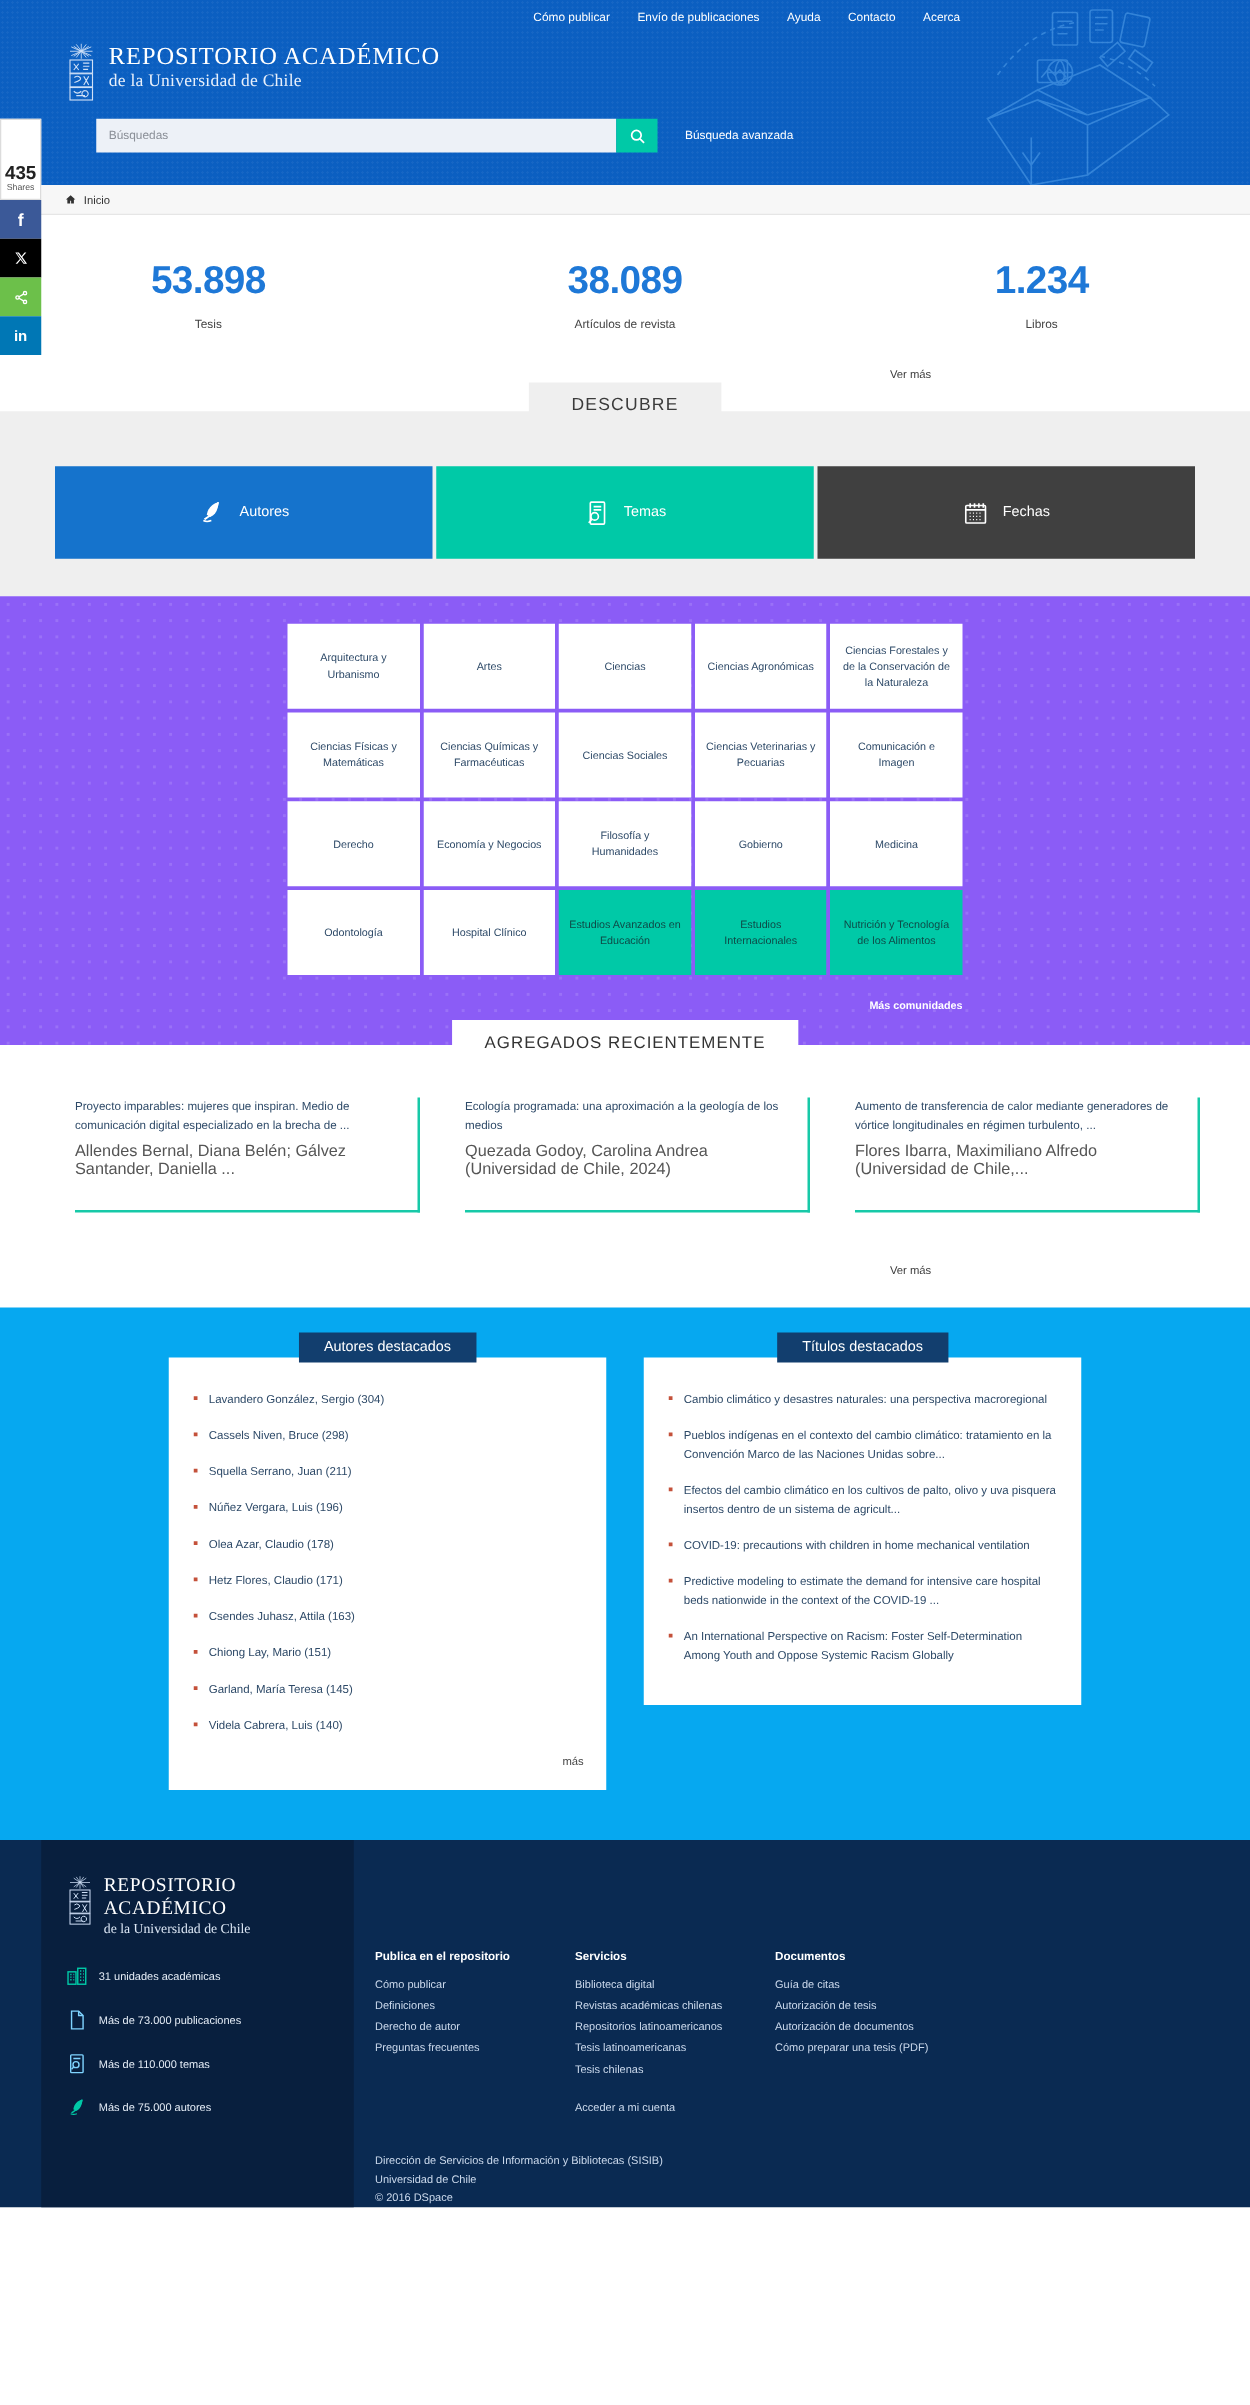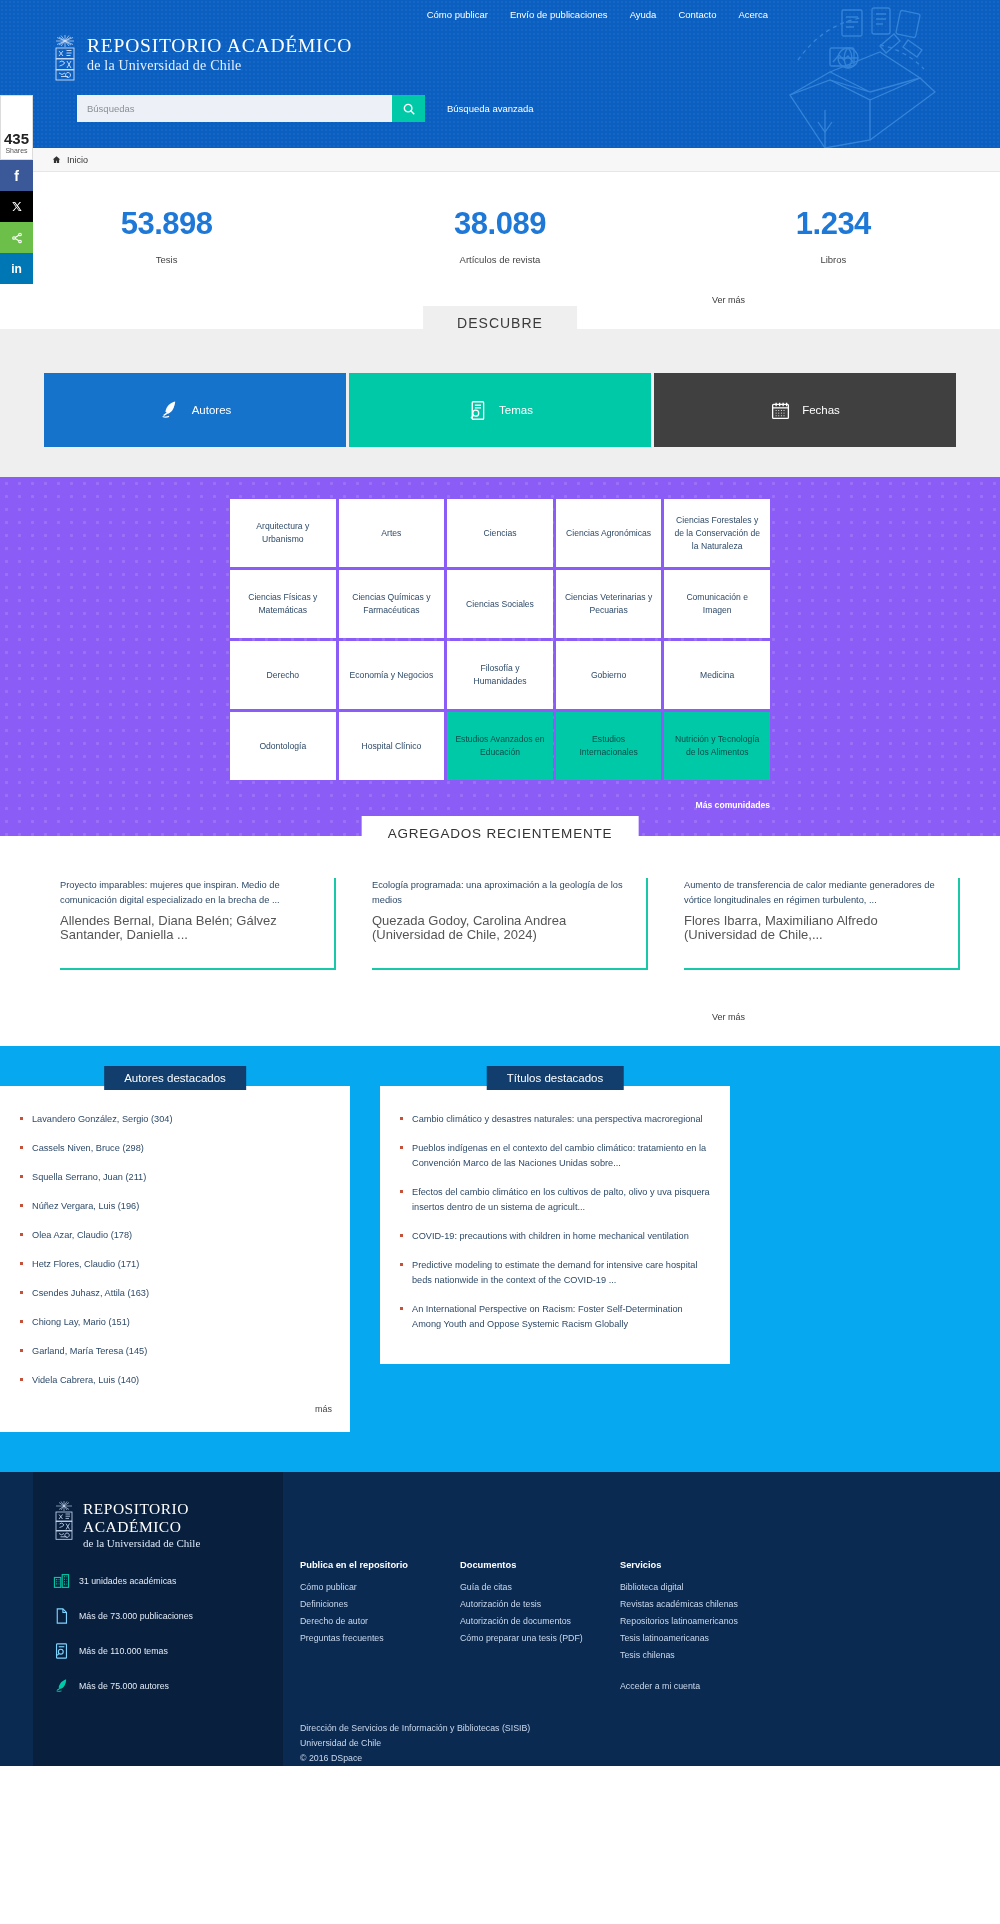--- a/index.html
+++ b/index.html
@@ -58,21 +58,21 @@
   }
   .logo-text .l2 {
     color: #e8f0fb; font-size: 14px; letter-spacing: 0.2px;
     font-family: "Liberation Serif", serif; line-height: 17px;
   }
   .searchrow {
     position: relative; display: flex; align-items: center;
     padding: 14px 0 0 77px; z-index: 4;
   }
   .search-input {
-    width: 315px; height: 27px; border: 0; background: #edf1f7;
+    width: 416px; height: 27px; border: 0; background: #edf1f7;
     padding: 0 10px; font-size: 9.5px; color: #333;
     font-family: "Liberation Sans", sans-serif; outline: none;
   }
   .search-input::placeholder { color: #8a8f97; }
   .search-btn {
     width: 33px; height: 27px; background: #00c9a7; border: 0;
     display: flex; align-items: center; justify-content: center; cursor: pointer;
   }
   .adv-link { color: #fff; font-size: 9.5px; margin-left: 22px; text-decoration: none; }
 
@@ -144,21 +144,21 @@
     flex: 1; border-right: 2px solid #17c9a8; border-bottom: 2px solid #17c9a8;
     min-height: 92px; padding: 0 16px 12px 0;
   }
   .rcard .rtitle { font-size: 9.3px; color: #2e4a68; line-height: 15px; }
   .rcard .rauth { font-size: 13px; color: #555; line-height: 14px; margin-top: 6px; }
   .vermas-row2 { text-align: right; padding: 26px 255px 22px 0; background: #fff; }
 
   
   .featured {
     background: #06a8f0; padding: 22px 0 40px 0; position: relative;
-    display: flex; justify-content: flex-start; gap: 30px;
+    display: flex; justify-content: center; gap: 30px;
   }
   .fcol { width: 350px; position: relative; }
   .fhead {
     position: absolute; left: 50%; transform: translateX(-50%); top: -2px;
     background: #123e6e; color: #fff; font-size: 11.5px;
     padding: 6px 20px 6px 20px; white-space: nowrap; z-index: 3;
   }
   .fbody { background: #fff; margin-top: 18px; padding: 26px 18px 18px 18px; }
   .fcol.authors .fbody { min-height: 272px; }
   .fcol.titles .fbody { min-height: 216px; }
@@ -491,36 +491,36 @@
   </div>
 
   <div class="footer-cols">
     <div class="fcolumn">
       <h4>Publica en el repositorio</h4>
       <a href="#">Cómo publicar</a>
       <a href="#">Definiciones</a>
       <a href="#">Derecho de autor</a>
       <a href="#">Preguntas frecuentes</a>
     </div>
-    <div class="fcolumn w-docs">
-      <h4>Documentos</h4>
-      <a href="#">Guía de citas</a>
-      <a href="#">Autorización de tesis</a>
-      <a href="#">Autorización de documentos</a>
-      <a href="#">Cómo preparar una tesis (PDF)</a>
-    </div>
     <div class="fcolumn">
       <h4>Servicios</h4>
       <a href="#">Biblioteca digital</a>
       <a href="#">Revistas académicas chilenas</a>
       <a href="#">Repositorios latinoamericanos</a>
       <a href="#">Tesis latinoamericanas</a>
       <a href="#">Tesis chilenas</a>
       <a href="#" style="margin-top:14px;">Acceder a mi cuenta</a>
     </div>
+    <div class="fcolumn w-docs">
+      <h4>Documentos</h4>
+      <a href="#">Guía de citas</a>
+      <a href="#">Autorización de tesis</a>
+      <a href="#">Autorización de documentos</a>
+      <a href="#">Cómo preparar una tesis (PDF)</a>
+    </div>
   </div>
 
   <div class="footer-bottom">
     <div>Dirección de Servicios de Información y Bibliotecas (SISIB)</div>
     <div>Universidad de Chile</div>
     <div>© 2016 DSpace</div>
   </div>
 </div>
 
 </body></html>

